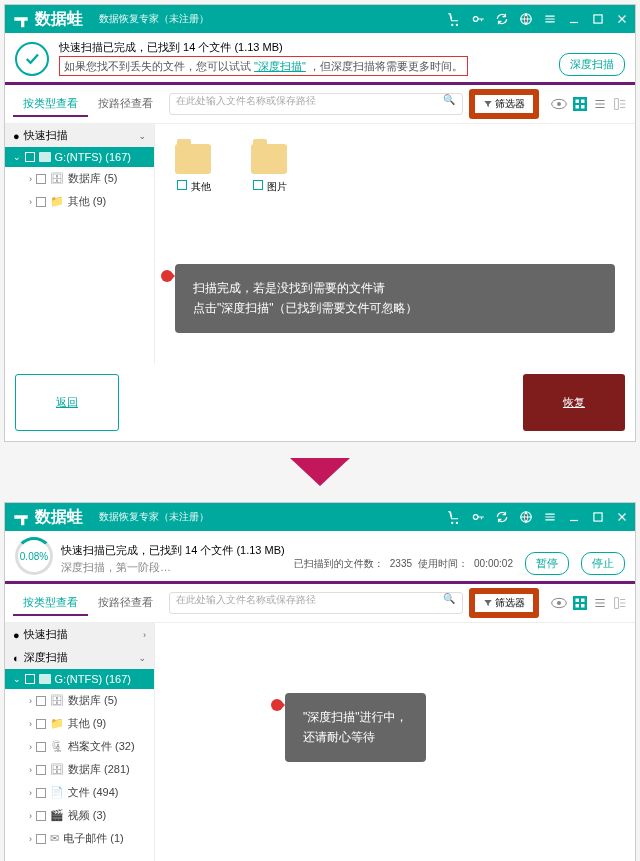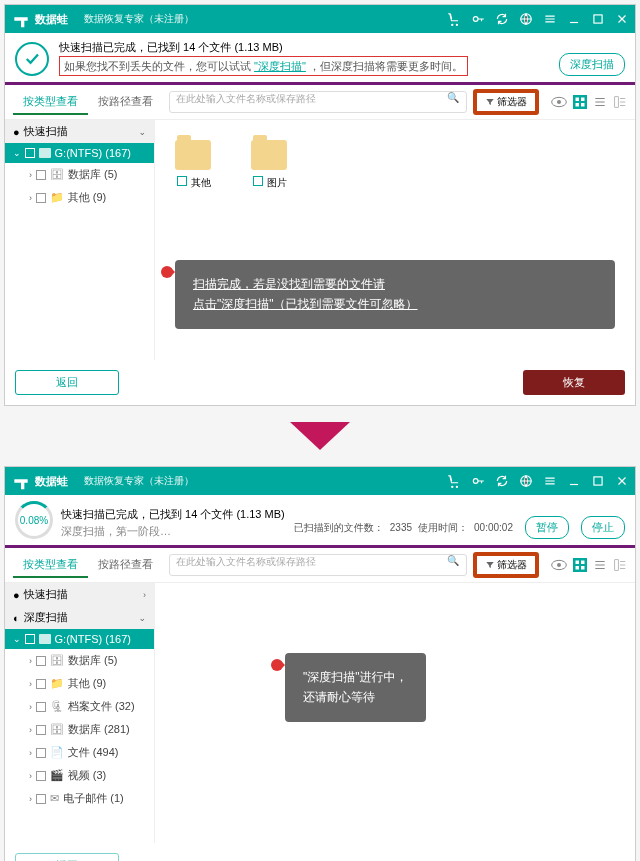--- a/index.html
+++ b/index.html
@@ -1,37 +1,37 @@
 <!DOCTYPE html>
 <html><head>
 <meta charset="utf-8">
 <style>
 * { margin: 0; padding: 0; box-sizing: border-box; font-family: "Microsoft YaHei", sans-serif; }
 body { background: #f5f5f5; width: 640px; }
 .window { background: #fff; border: 1px solid #ccc; margin: 4px; position: relative; }
 .titlebar { background: #00a99d; color: #fff; height: 28px; display: flex; align-items: center; padding: 0 6px; font-size: 12px; }
-.logo { display: flex; align-items: center; font-weight: bold; font-size: 11px; }
+.logo { display: flex; align-items: center; font-weight: bold; font-size: 16px; }
 .logo-icon { width: 20px; height: 20px; margin-right: 4px; }
 .subtitle { font-size: 10px; margin-left: 16px; opacity: .9; }
 .titlebar-spacer { flex: 1; }
 .titlebar-icons { display: flex; gap: 10px; align-items: center; }
 .ticon { width: 14px; height: 14px; color: #fff; cursor: pointer; }
 .statusbar { display: flex; align-items: flex-end; padding: 6px 10px; border-bottom: 3px solid #701a75; font-size: 11px; }
 .check-circle { width: 34px; height: 34px; border: 2px solid #00a99d; border-radius: 50%; display: flex; align-items: center; justify-content: center; color: #00a99d; margin-right: 10px; flex-shrink: 0; }
 .status-text { flex: 1; line-height: 1.5; }
 .hint-box { border: 1px solid #d33; color: #555; padding: 1px 4px; display: inline-block; }
 .link-text { color: #00a99d; text-decoration: underline; cursor: pointer; }
 .deep-btn { border: 1px solid #00a99d; color: #00a99d; padding: 3px 10px; border-radius: 10px; font-size: 11px; cursor: pointer; background: #fff; margin-left: 6px; }
 .tabs-row { display: flex; align-items: center; padding: 4px 8px; gap: 6px; border-bottom: 1px solid #eee; }
 .tabs { display: flex; font-size: 11px; }
 .tab { padding: 4px 10px; cursor: pointer; color: #666; }
-.tab.active { color: #00a99d; border-bottom: 2px solid #15803d; }
+.tab.active { color: #00a99d; border-bottom: 2px solid #701a75; }
 .search-box { flex: 1; border: 1px solid #ddd; border-radius: 3px; height: 22px; display: flex; padding: 0 6px; font-size: 10px; color: #aaa; }
 .search-box .mag { margin-left: auto; color: #888; }
-.filter-btn { border: 4px solid #c2410c; padding: 2px 8px; font-size: 10px; border-radius: 3px; cursor: pointer; display: flex; align-items: center; gap: 2px; }
+.filter-btn { border: 6px solid #c2410c; padding: 2px 8px; font-size: 10px; border-radius: 3px; cursor: pointer; display: flex; align-items: center; gap: 2px; }
 .view-icons { display: flex; gap: 6px; align-items: center; color: #555; margin-left: 6px; }
 .view-icons > * { cursor: pointer; }
 .body-row { display: flex; min-height: 240px; }
 .sidebar { width: 150px; border-right: 1px solid #eee; font-size: 11px; }
 .side-item { display: flex; align-items: center; padding: 4px 8px; gap: 4px; cursor: pointer; }
 .side-item.dark { background: #f0f0f0; }
 .side-section { background: #00a99d; color: #fff; padding: 4px 8px; display: flex; align-items: center; gap: 4px; }
 .side-child { padding: 4px 8px 4px 24px; display: flex; align-items: center; gap: 4px; cursor: pointer; color: #444; }
 .chev { font-size: 9px; color: #666; }
 .chk { width: 10px; height: 10px; border: 1px solid #999; display: inline-block; }
@@ -40,21 +40,21 @@
 .content { flex: 1; padding: 10px; position: relative; }
 .file-grid { display: flex; gap: 40px; padding: 10px; }
 .file-item { display: flex; flex-direction: column; align-items: flex-end; font-size: 10px; cursor: pointer; }
 .folder-big { width: 36px; height: 30px; background: #f4d58d; border-radius: 3px; margin-bottom: 6px; position: relative; }
 .folder-big::before { content: ""; position: absolute; top: -5px; left: 2px; width: 14px; height: 6px; background: #f4d58d; border-radius: 2px 2px 0 0; }
 .file-chk { width: 10px; height: 10px; border: 1px solid #00a99d; margin-right: 4px; display: inline-block; }
 .tooltip { background: #666; color: #fff; padding: 14px 18px; border-radius: 4px; font-size: 12px; line-height: 1.7; position: absolute; }
 .tooltip .dot { position: absolute; left: -14px; top: 6px; width: 12px; height: 12px; background: #d33; border-radius: 50%; }
 .tooltip .dot::after { content: ""; position: absolute; right: -6px; top: 2px; border: 4px solid transparent; border-left-color: #d33; }
 .footer { display: flex; padding: 10px; gap: 10px; }
-.ft-btn { flex: 0 0 auto; padding: 4px 40px; border-radius: 3px; font-size: 11px; cursor: pointer; }
+.ft-btn { flex: 0 0 auto; padding: 20px 40px; border-radius: 3px; font-size: 11px; cursor: pointer; text-decoration: underline; }
 .ft-back { border: 1px solid #00a99d; color: #00a99d; background: #fff; }
 .ft-recover { background: #7f1d1d; color: #fff; border: none; margin-left: auto; }
 .arrow-down { width: 0; height: 0; border-left: 30px solid transparent; border-right: 30px solid transparent; border-top: 28px solid #c2185b; margin: 16px auto; }
 .progress-circle { width: 38px; height: 38px; border: 3px solid #ddd; border-top-color: #00a99d; border-radius: 50%; display: flex; align-items: center; justify-content: center; font-size: 10px; color: #00a99d; margin-right: 8px; flex-shrink: 0; }
 .status-right { margin-left: auto; display: flex; align-items: center; gap: 6px; font-size: 10px; color: #555; }
 .expand-arrow { margin-left: auto; }
 .body-row.tall { min-height: 260px; }
 svg { display: block; }
 </style>
 </head>
@@ -185,21 +185,21 @@
       <div class="file-grid">
         <div class="file-item">
           <div class="folder-big"></div>
           <div><span class="file-chk"></span><span>其他</span></div>
         </div>
         <div class="file-item">
           <div class="folder-big"></div>
           <div><span class="file-chk"></span><span>图片</span></div>
         </div>
       </div>
-      <div class="tooltip" style="left:20px; top:140px; right:20px;text-decoration:underline;">
+      <div class="tooltip" style="left:20px; top:140px; right:20px;">
         <div class="dot"></div>
         <div>扫描完成，若是没找到需要的文件请</div>
         <div>点击"深度扫描"（已找到需要文件可忽略）</div>
       </div>
     </div>
   </div>
 
   <div class="footer">
     <button class="ft-btn ft-back">返回</button>
     <button class="ft-btn ft-recover">恢复</button>

